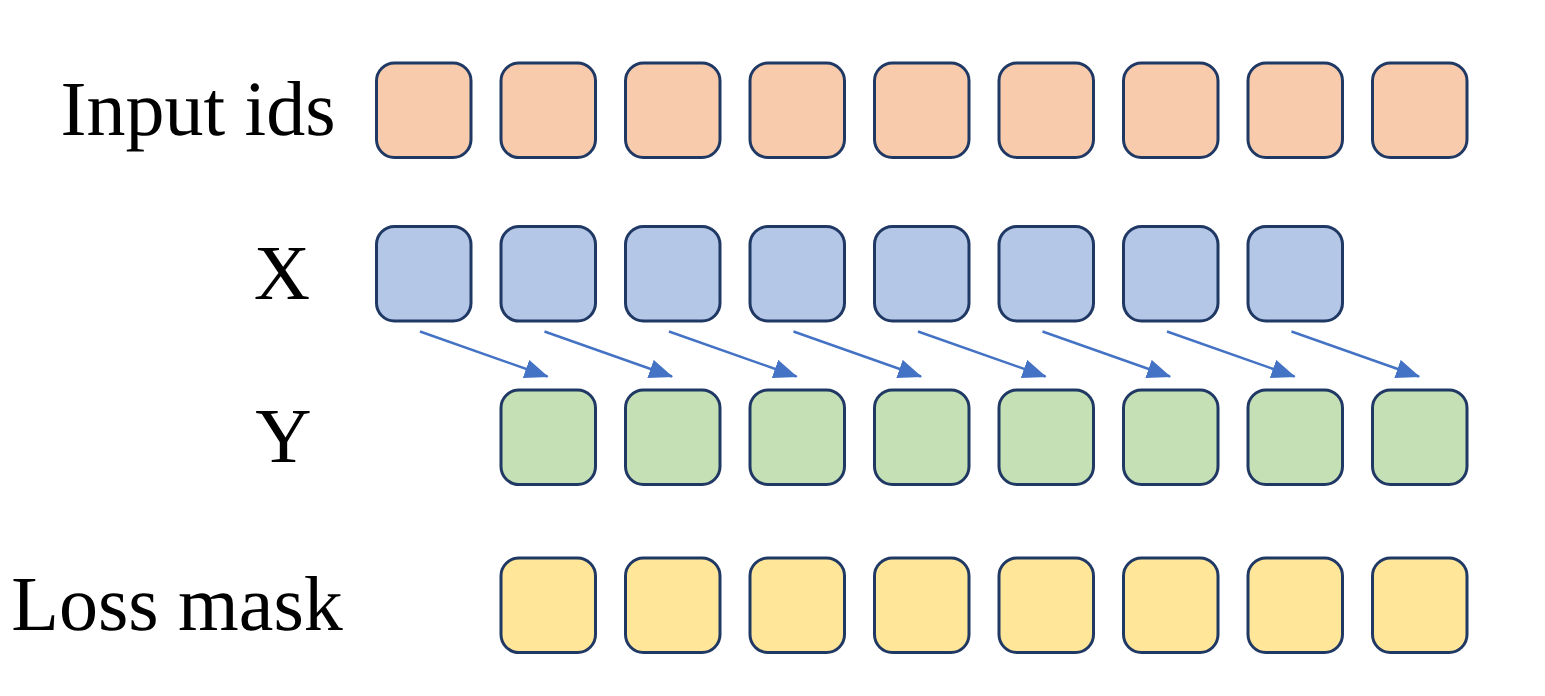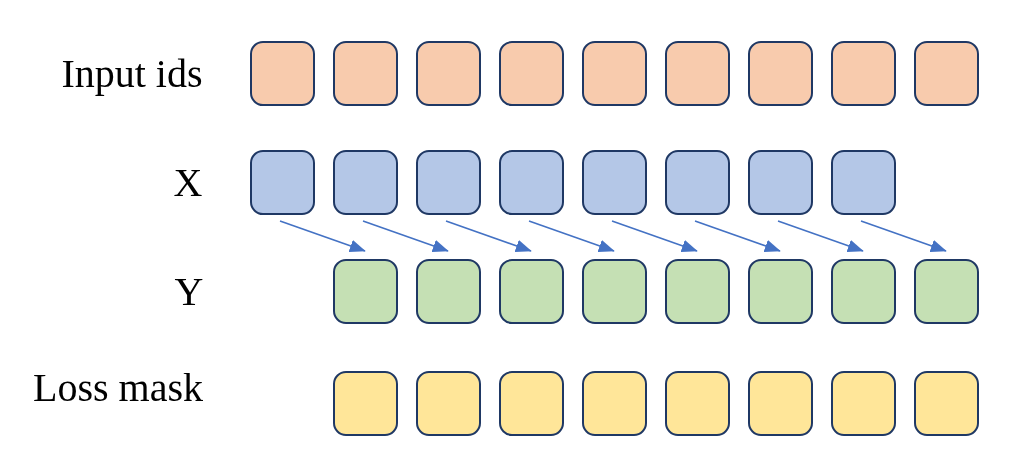--- a/index.html
+++ b/index.html
@@ -11,21 +11,21 @@
     position: relative;
     width: 1030px;
     height: 464px;
     background: #ffffff;
     overflow: hidden;
     font-family: "Liberation Serif", serif;
   }
   .row-label {
     position: absolute;
     transform: translate(-50%, -50%);
-    font-size: 40px;
+    font-size: 52px;
     line-height: 1;
     color: #000000;
     white-space: nowrap;
     user-select: none;
   }
   .cell {
     position: absolute;
     width: 65px;
     height: 65px;
     box-sizing: border-box;
@@ -45,21 +45,21 @@
 <body>
 
 <div class="canvas">
 
   <div class="row-label" style="left:132px; top:74px;">Input ids</div>
 
   <div class="row-label" style="left:188px; top:183px;">X</div>
 
   <div class="row-label" style="left:189px; top:292px;">Y</div>
 
-  <div class="row-label" style="left:118px; top:388px;">Loss mask</div>
+  <div class="row-label" style="left:118px; top:404px;">Loss mask</div>
 
   <div id="cells">
       <div class="cell" style="left: 250px; top: 41px; background: rgb(248, 203, 173); border-color: rgb(31, 56, 100);"></div>
       <div class="cell" style="left: 333px; top: 41px; background: rgb(248, 203, 173); border-color: rgb(31, 56, 100);"></div>
       <div class="cell" style="left: 416px; top: 41px; background: rgb(248, 203, 173); border-color: rgb(31, 56, 100);"></div>
       <div class="cell" style="left: 499px; top: 41px; background: rgb(248, 203, 173); border-color: rgb(31, 56, 100);"></div>
       <div class="cell" style="left: 582px; top: 41px; background: rgb(248, 203, 173); border-color: rgb(31, 56, 100);"></div>
       <div class="cell" style="left: 665px; top: 41px; background: rgb(248, 203, 173); border-color: rgb(31, 56, 100);"></div>
       <div class="cell" style="left: 748px; top: 41px; background: rgb(248, 203, 173); border-color: rgb(31, 56, 100);"></div>
       <div class="cell" style="left: 831px; top: 41px; background: rgb(248, 203, 173); border-color: rgb(31, 56, 100);"></div>

